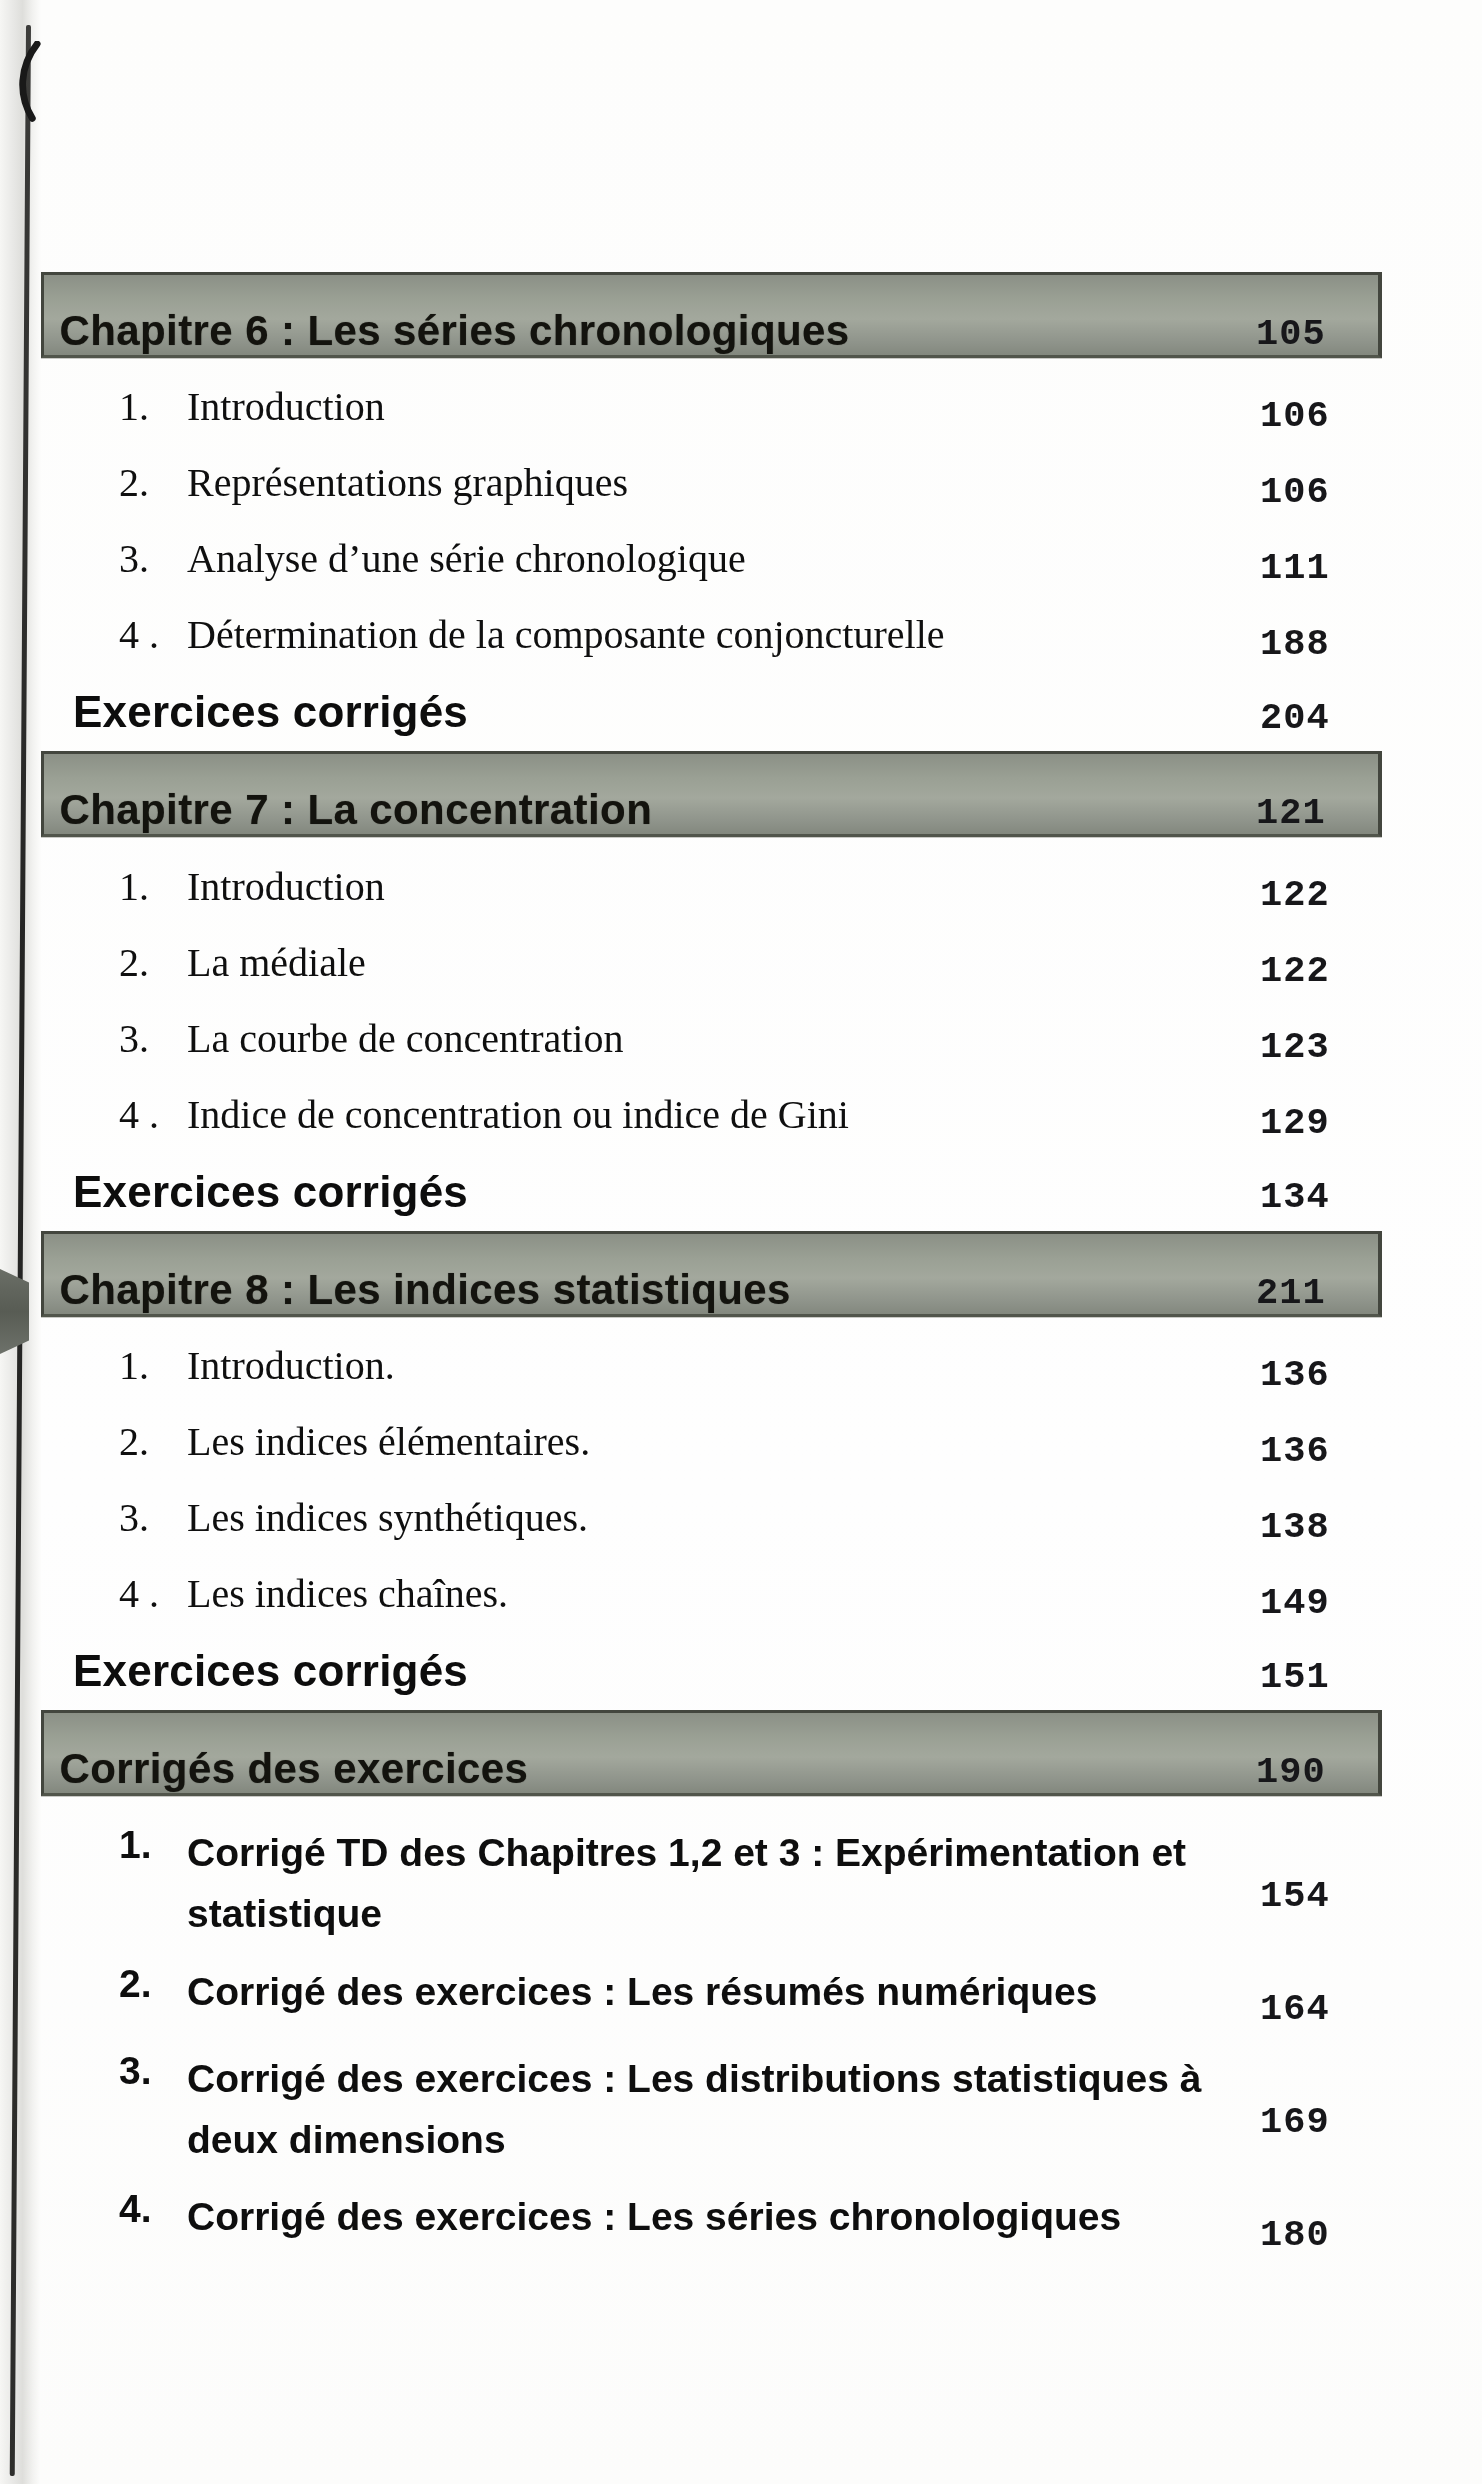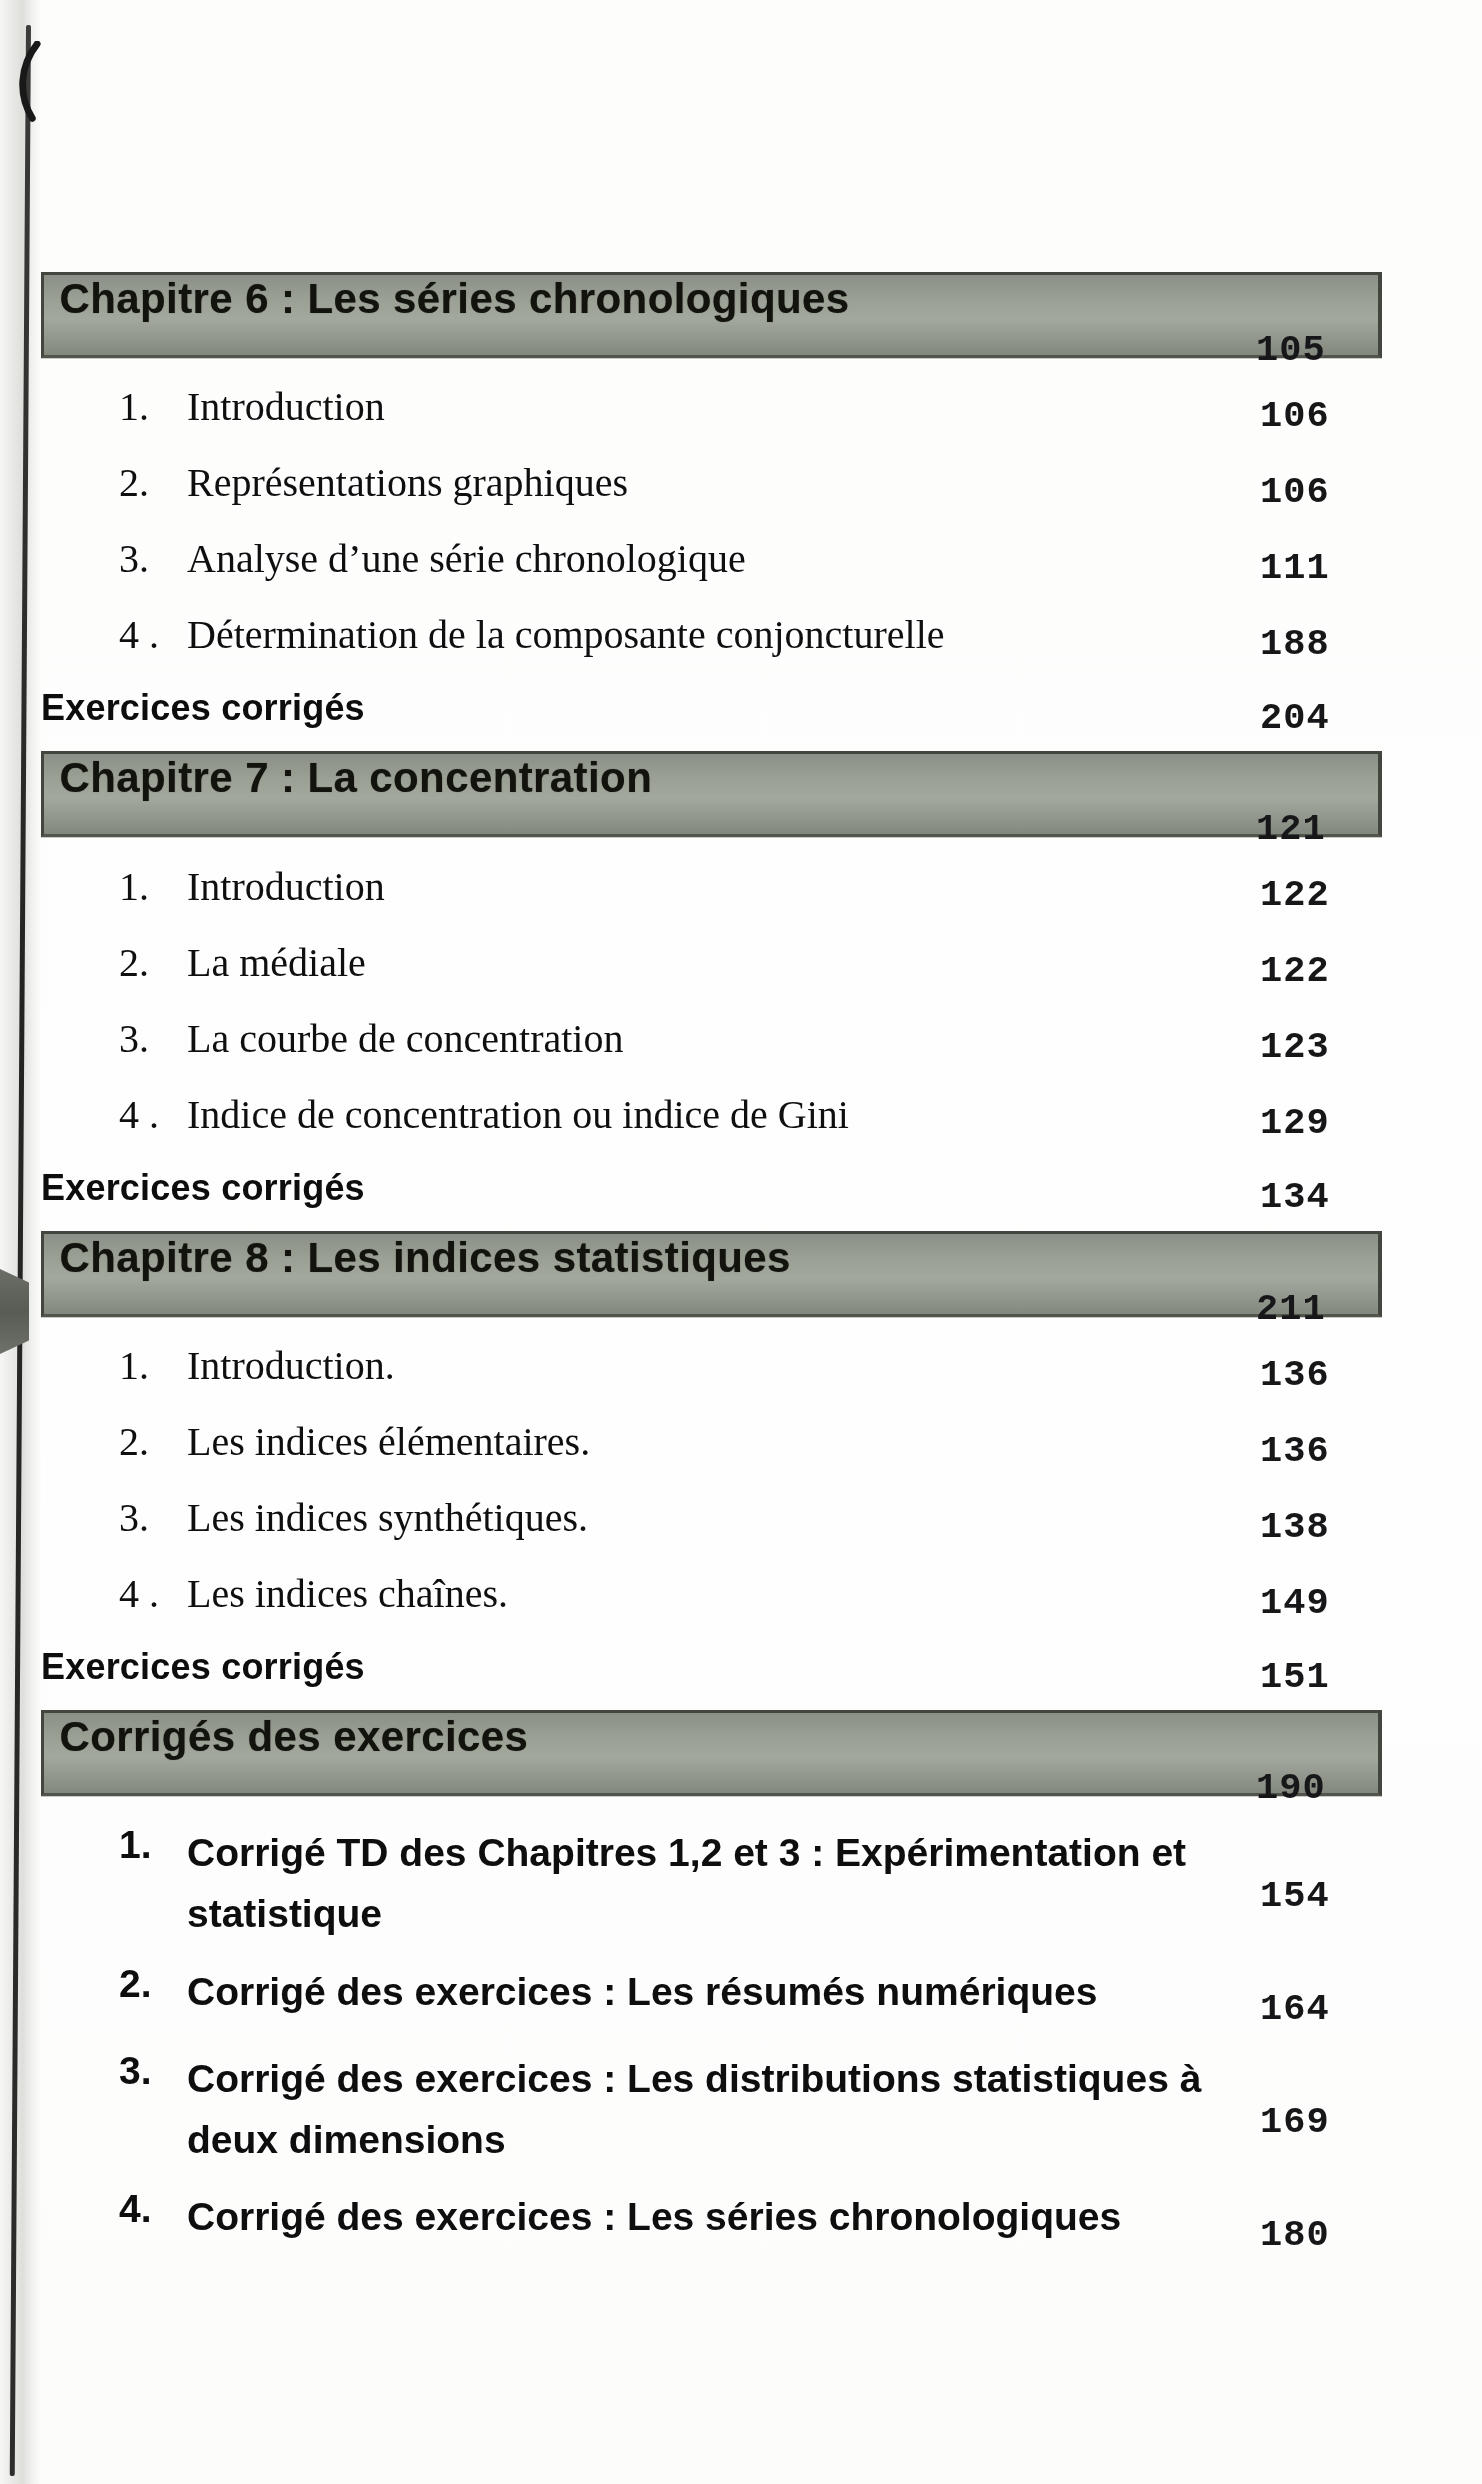--- a/index.html
+++ b/index.html
@@ -25,31 +25,30 @@
   }
   .pen-mark{position:absolute;left:7.8px;top:41px;}
   .bookmark-tab{
     position:absolute;left:0;top:1269px;width:29px;height:85px;
     background:linear-gradient(180deg,#6a6e66 0%,#585c54 50%,#6d716a 100%);
     clip-path:polygon(0 0,100% 16%,100% 84%,0 100%);
   }
   .content{position:absolute;left:41px;top:0;width:1341px;padding-top:272px;}
 
   .bar{
-    display:flex;align-items:flex-start;
+    display:flex;align-items:flex-end;
     height:80px;
     background:linear-gradient(180deg,#8b9086 0%,#9aa094 30%,#a3a89d 55%,#8e938a 85%,#83887e 100%);
     border-top:3.9px solid #43463e;
     border-bottom:3.9px solid #51554b;
     border-left:3.9px solid #43463e;
     border-right:4.9px solid #43463e;
     padding-left:15.5px;
     box-shadow:0 1px 0 #c9c9c5;
     margin-bottom:15.5px;
-    flex-direction:column;
   }
   .bar .title{
     font-weight:bold;font-size:42px;letter-spacing:0.4px;color:#13130e;
     text-shadow:0 0 1px rgba(20,20,10,.45);
   }
   .pgnum{
     flex:none;width:122px;
     font-family:Liberation Mono, monospace;
     font-weight:bold;font-size:37px;letter-spacing:1px;color:#17171a;
   }
@@ -60,21 +59,21 @@
   .item .num{flex:none;width:68px;padding-top:9.7px;}
   .item .label{flex:1;padding-top:9.7px;padding-right:23px;}
   .row .pgnum{padding-top:21.3px;}
 
   .chapter .item .num,.chapter .item .label{
     font-family:"Liberation Serif","DejaVu Serif",serif;
     font-size:40px;color:#0f0f0f;
   }
 
   .footer-row{min-height:70px;padding-top:3.9px;}
-  .footer-row .label{flex:1;font-size:36px;font-weight:600;color:#0d0d0d;padding-top:5.8px;letter-spacing:0.2px;}
+  .footer-row .label{flex:1;font-size:44px;font-weight:600;color:#0d0d0d;padding-top:5.8px;letter-spacing:0.2px;margin-left:32px;}
   .footer-row .pgnum{padding-top:15.5px;}
 
   .answers .item{padding-top:5.8px;padding-bottom:5.8px;}
   .answers .item .num,.answers .item .label{
     font-family:"Liberation Sans",sans-serif;
     font-weight:bold;font-size:39px;color:#0e0e0e;
   }
   .answers .item .label{max-width:1067px;line-height:1.55;padding-top:5.8px;}
   .answers .item .num{padding-top:5.8px;}
   .answers .item .pgnum{align-self:center;padding-top:0;margin-top:30px;}

